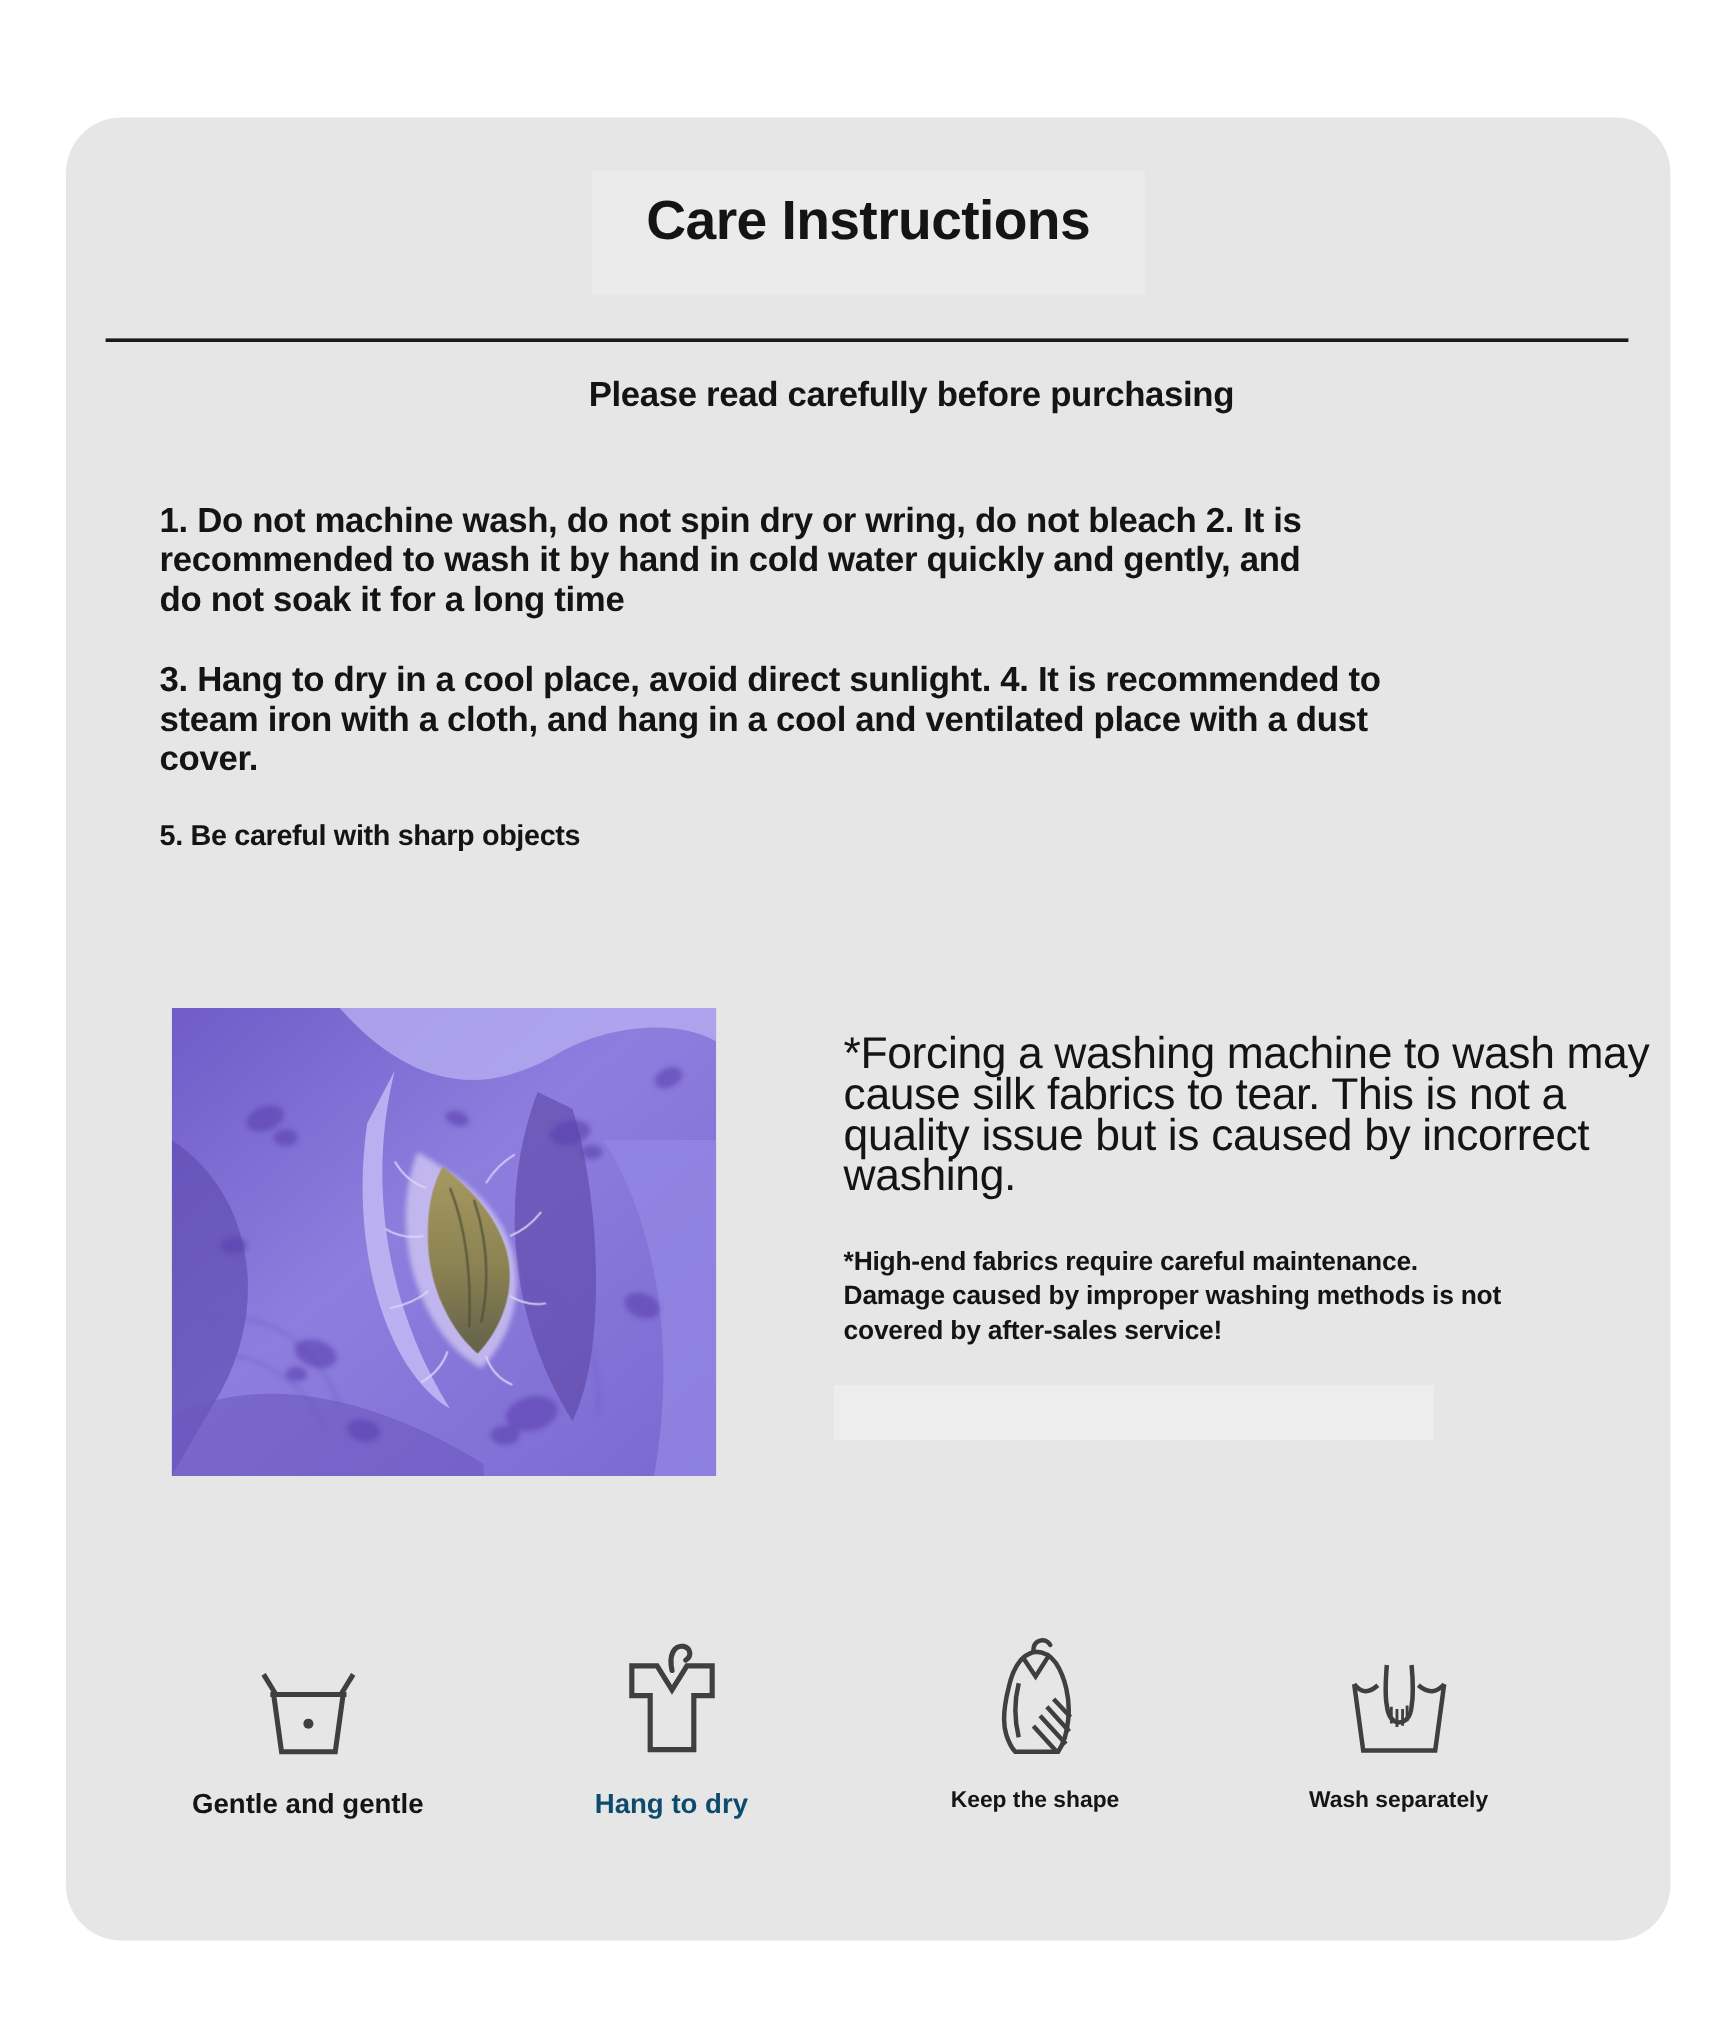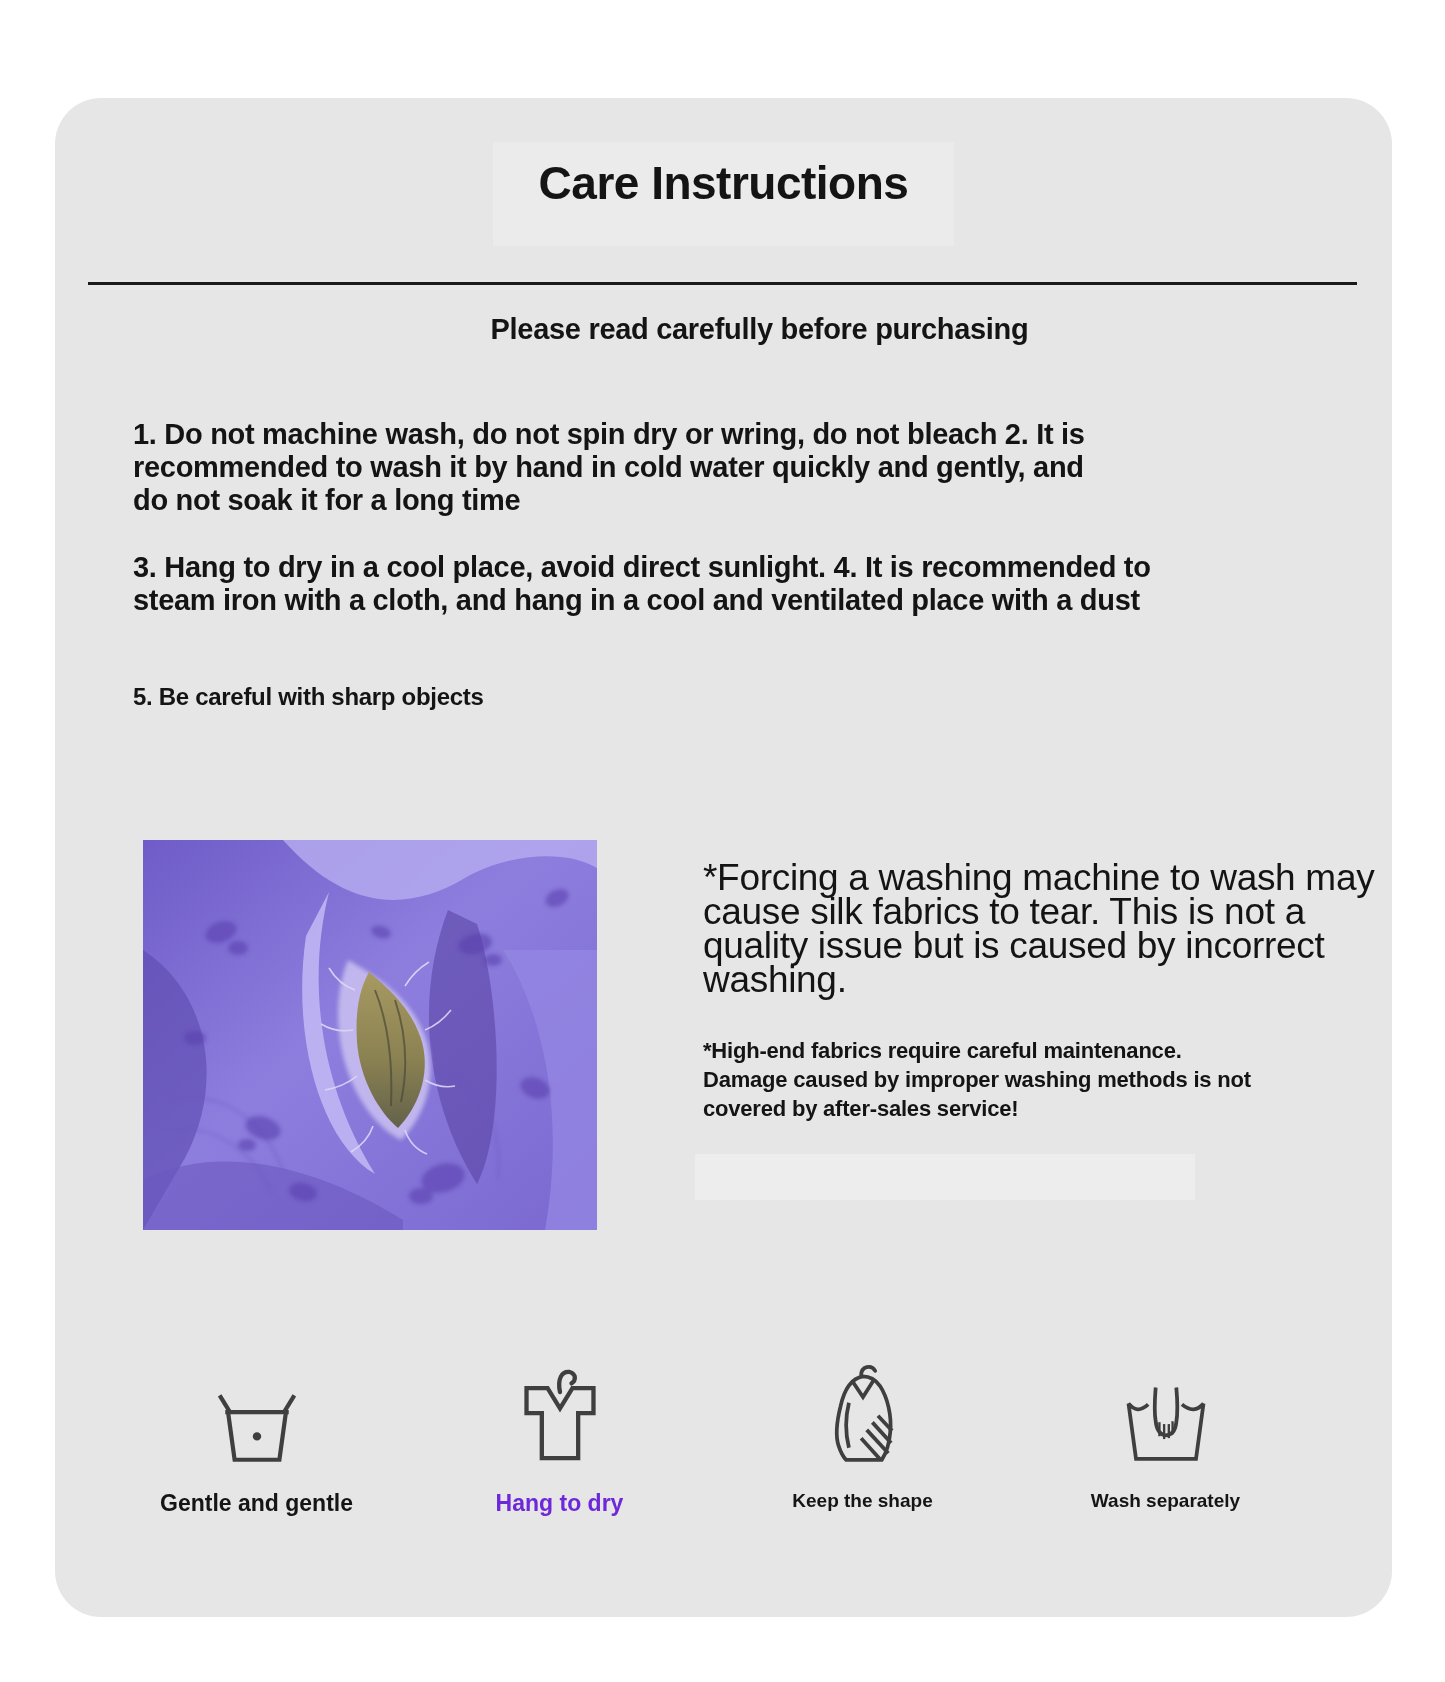--- a/index.html
+++ b/index.html
@@ -36,21 +36,21 @@
     position:absolute;left:640px;top:1056px;width:500px;height:46px;
     background:rgba(255,255,255,0.30);
   }
   .icons-section{
     position:absolute;left:105px;top:1352px;width:1212px;display:flex;justify-content:space-between;
   }
   .icon-col{flex:1;display:flex;flex-direction:column;align-items:center;}
   .icon-box{height:112px;display:flex;align-items:flex-end;justify-content:center;}
   .icon-label{margin-top:26px;font-size:19px;font-weight:bold;color:#151515;white-space:nowrap;}
   .icon-label.big{font-size:23px;}
-  .icon-label.muted{color:#6d28d9;}
+  .icon-label.muted{color:#0c4a6e;}
   svg.care{display:block;}
 </style>
 </head>
 <body>
 
 <div class="card">
 
   <div class="title-row">
     <span class="title">Care Instructions</span>
   </div>
@@ -61,20 +61,21 @@
 
   <div class="para para1">
     <div class="line">1. Do not machine wash, do not spin dry or wring, do not bleach 2. It is</div>
     <div class="line">recommended to wash it by hand in cold water quickly and gently, and</div>
     <div class="line">do not soak it for a long time</div>
   </div>
 
   <div class="para para2">
     <div class="line">3. Hang to dry in a cool place, avoid direct sunlight. 4. It is recommended to</div>
     <div class="line">steam iron with a cloth, and hang in a cool and ventilated place with a dust</div>
+    <div class="line">cover.</div>
   </div>
 
   <div class="para3">5. Be careful with sharp objects</div>
 
   <div class="photo">
     <svg width="454" height="390" viewBox="0 0 454 390" preserveAspectRatio="none">
       <defs>
         <linearGradient id="fg" x1="0" y1="0" x2="1" y2="1">
           <stop offset="0" stop-color="#6f5cc8"></stop>
           <stop offset="0.45" stop-color="#8d7ede"></stop>

